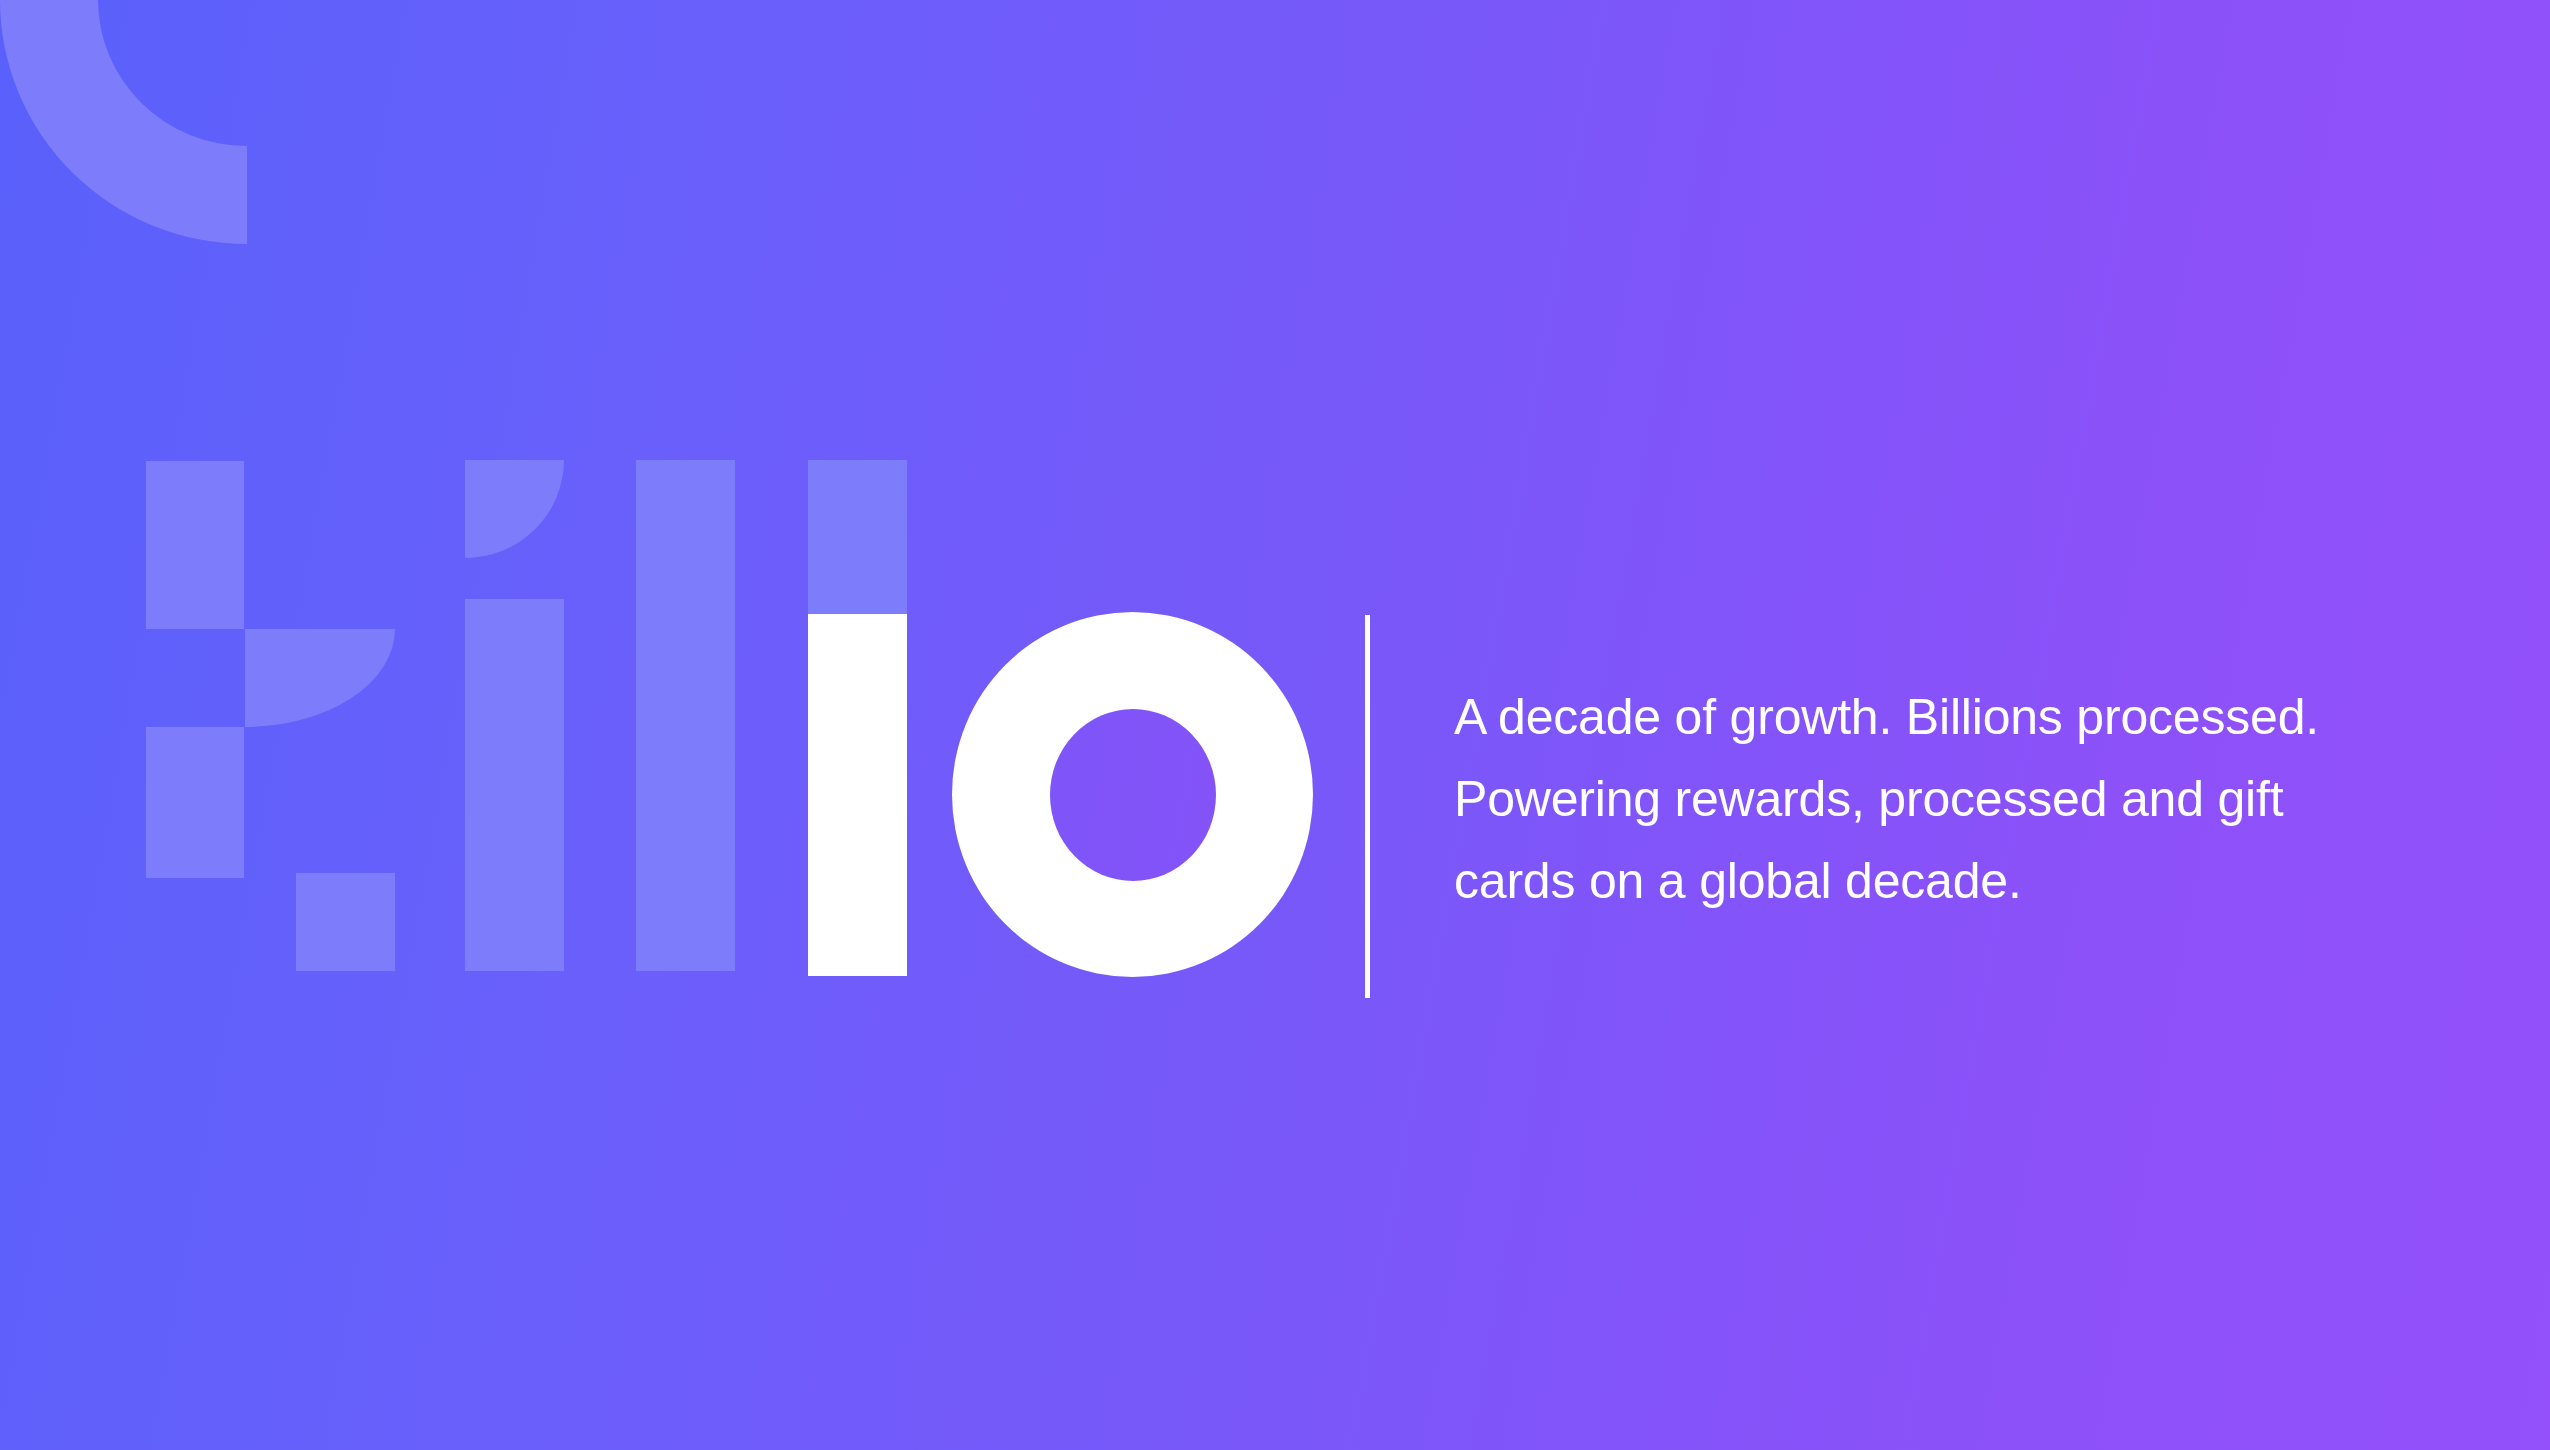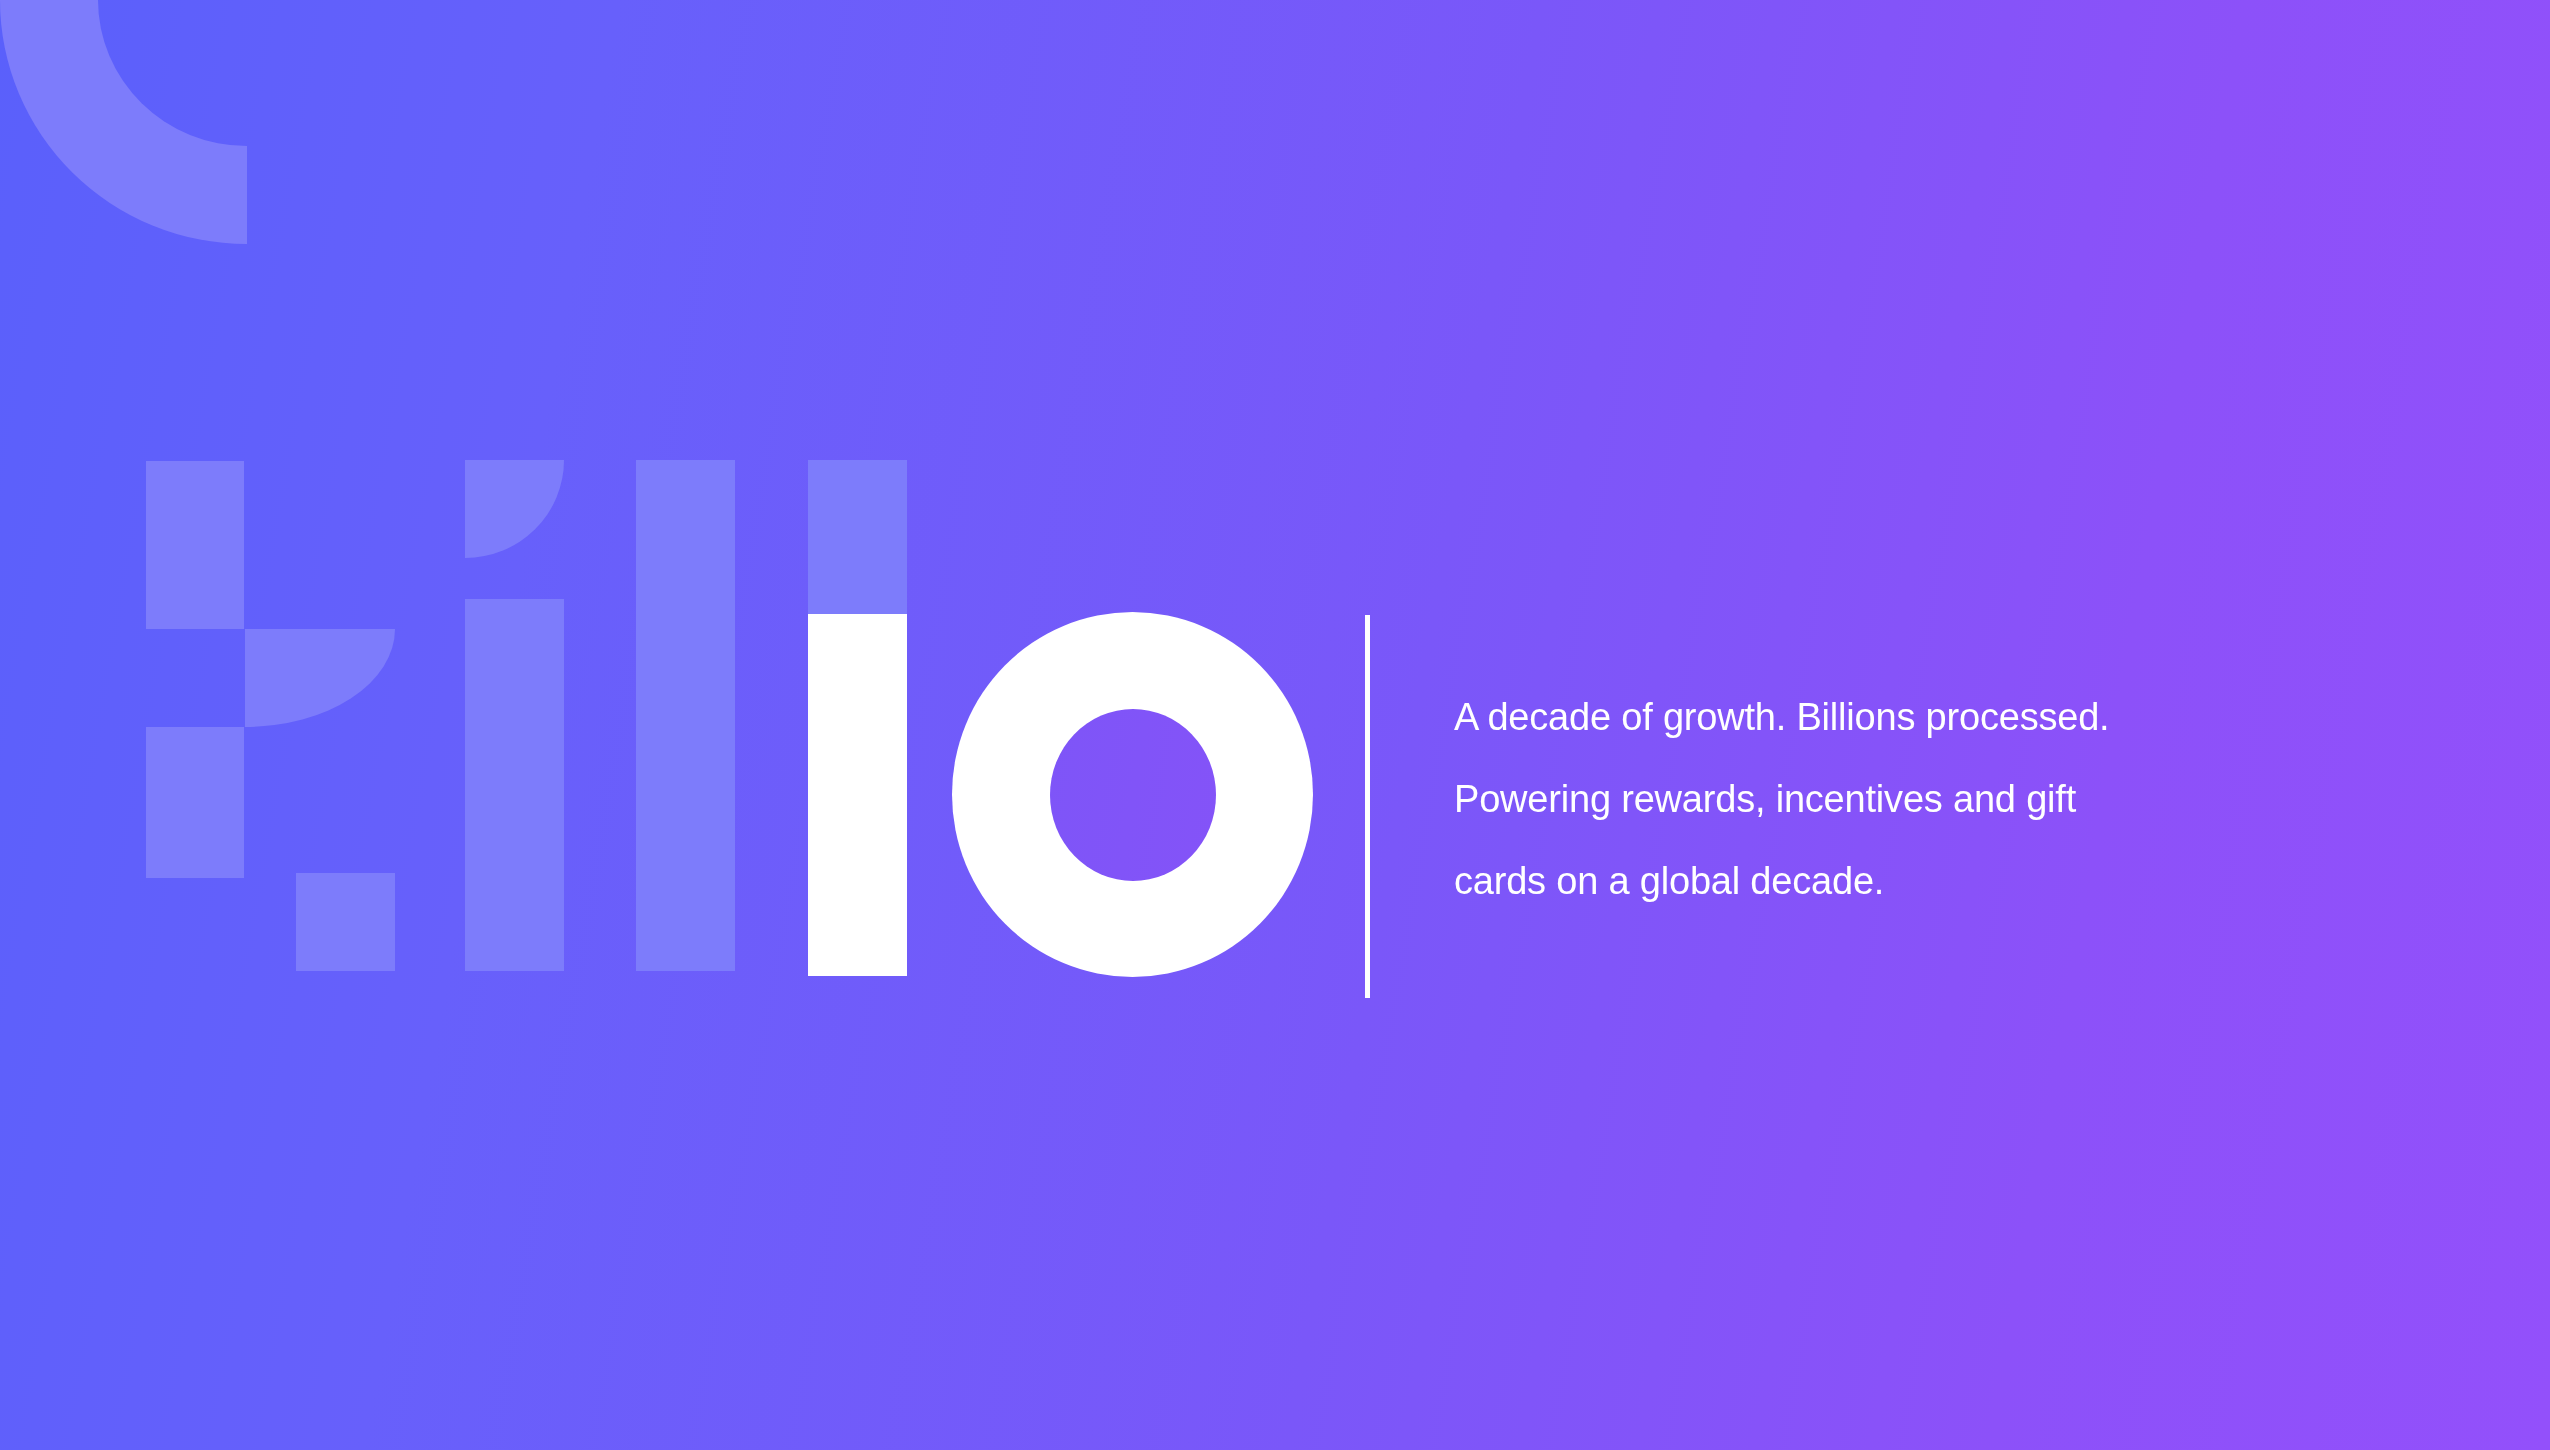--- a/index.html
+++ b/index.html
@@ -152,21 +152,21 @@
     background: #FFFFFF;
   }
 
   
   #tagline {
     position: absolute;
     left: 1454px;
     top: 676px;
     width: 1001px;
     color: #FFFFFF;
-    font-size: 38px;
+    font-size: 50px;
     line-height: 82px;
     font-weight: 400;
     letter-spacing: -0.2px;
   }
   #tagline .tline {
     display: block;
     white-space: nowrap;
   }
 </style>
 </head>
@@ -193,18 +193,18 @@
     <div id="lo-l"></div>
     <div id="lo-o">
       <div id="lo-o-hole"></div>
     </div>
   </div>
 
   <div id="divider"></div>
 
   <div id="tagline">
     <span class="tline">A decade of growth. Billions processed.</span>
-    <span class="tline">Powering rewards, incentives and gift</span>
+    <span class="tline">Powering rewards, processed and gift</span>
     <span class="tline">cards on a global decade.</span>
   </div>
 
 </div>
 
 
 </body></html>

